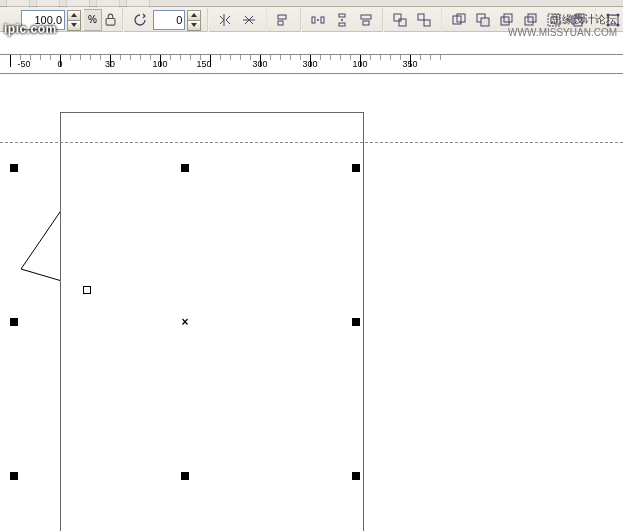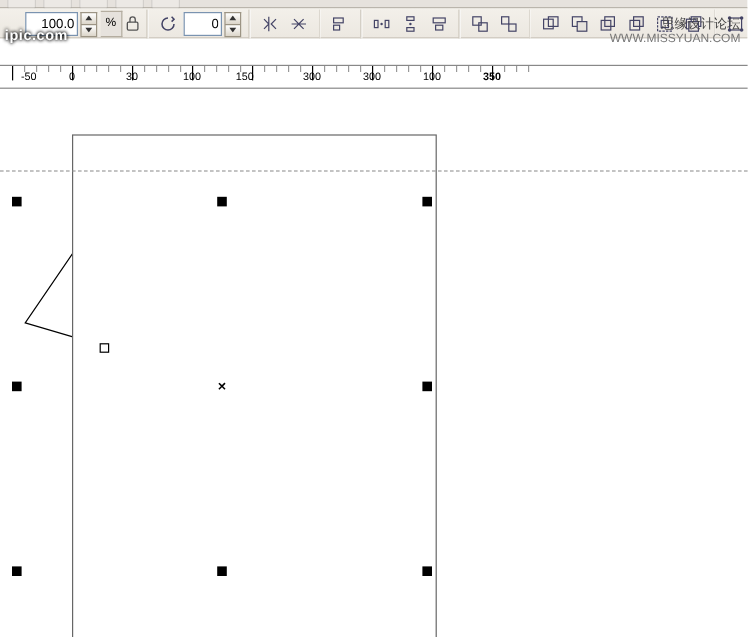--- a/index.html
+++ b/index.html
@@ -249,21 +249,21 @@
     <div class="tick minor" style="left: 330px;"></div>
     <div class="tick minor" style="left: 340px;"></div>
     <div class="tick minor" style="left: 350px;"></div>
     <div class="tick major" style="left: 360px;"></div>
     <div class="num" style="left: 360px;">100</div>
     <div class="tick minor" style="left: 370px;"></div>
     <div class="tick minor" style="left: 380px;"></div>
     <div class="tick minor" style="left: 390px;"></div>
     <div class="tick minor" style="left: 400px;"></div>
     <div class="tick major" style="left: 410px;"></div>
-    <div class="num" style="left: 410px; font-weight: bold;">350</div>
+    <div class="num" style="left: 410px;">350</div>
     <div class="tick minor" style="left: 420px;"></div>
     <div class="tick minor" style="left: 430px;"></div>
     <div class="tick minor" style="left: 440px;"></div>
   </div>
 
 <div class="canvas">
   <div class="guide"></div>
   <div class="page-shadow"></div>
   <div class="page"></div>
 

